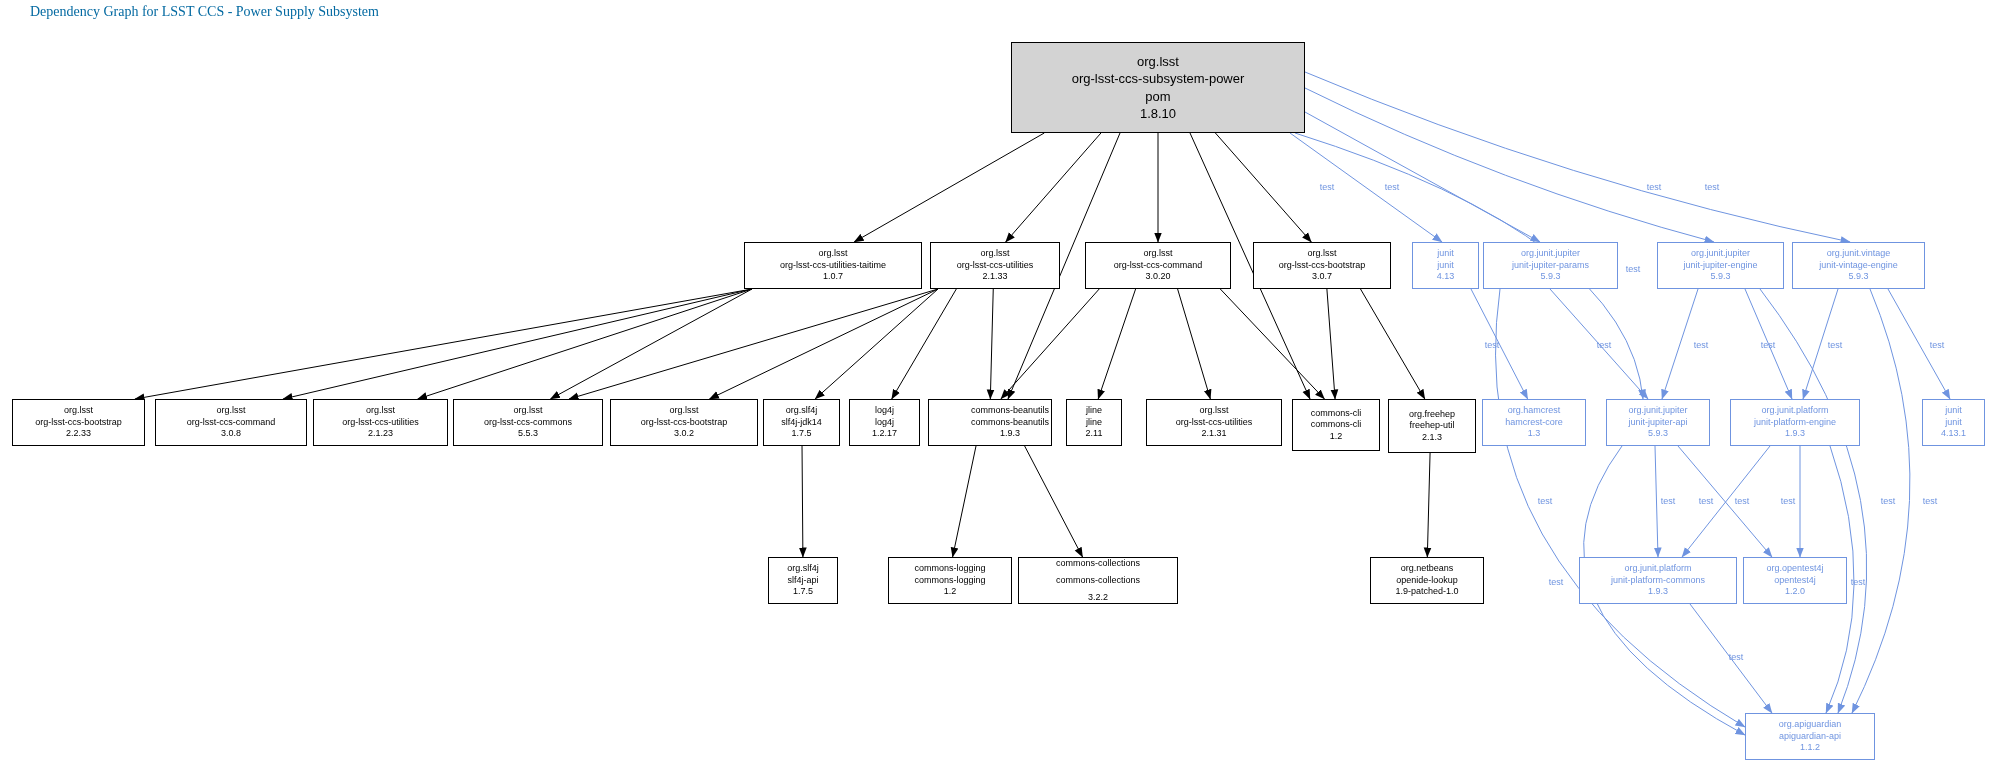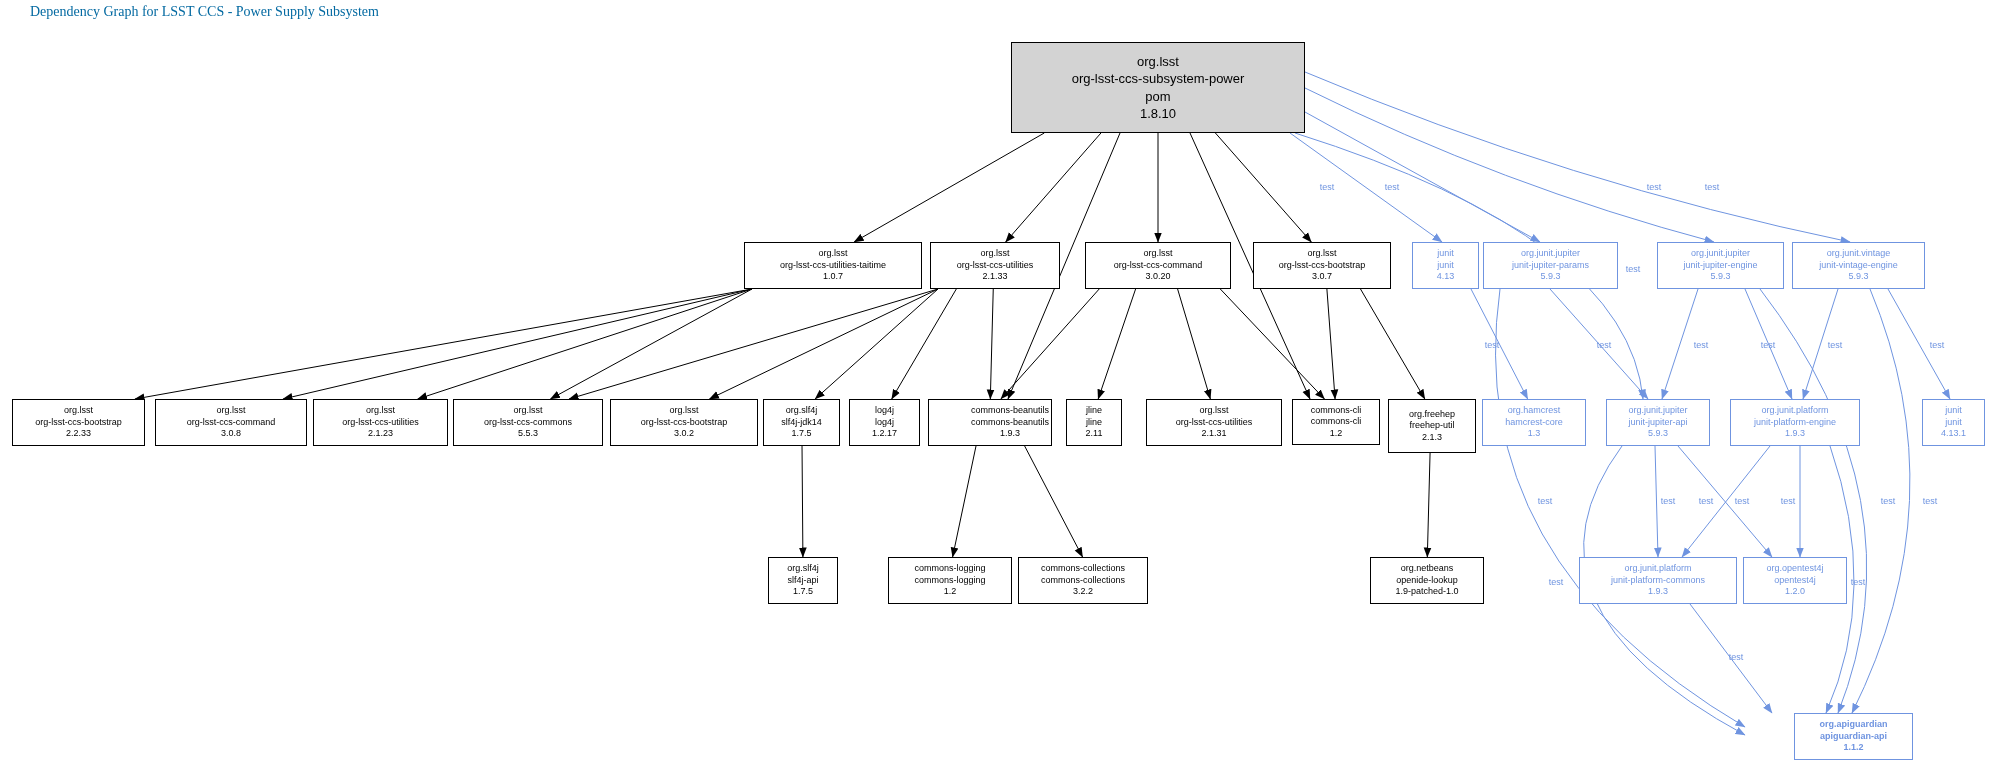--- a/index.html
+++ b/index.html
@@ -168,21 +168,21 @@
       <div class="node " style="left: 1066px; top: 399px; width: 56px; height: 47px;">
         <div>jline</div>
         <div>jline</div>
         <div>2.11</div>
       </div>
       <div class="node " style="left: 1146px; top: 399px; width: 136px; height: 47px;">
         <div>org.lsst</div>
         <div>org-lsst-ccs-utilities</div>
         <div>2.1.31</div>
       </div>
-      <div class="node " style="left: 1292px; top: 399px; width: 88px; height: 46px;">
+      <div class="node " style="left: 1292px; top: 399px; width: 88px; height: 52px;">
         <div>commons-cli</div>
         <div>commons-cli</div>
         <div>1.2</div>
       </div>
       <div class="node " style="left: 1388px; top: 399px; width: 88px; height: 54px;">
         <div>org.freehep</div>
         <div>freehep-util</div>
         <div>2.1.3</div>
       </div>
       <div class="node test" style="left: 1482px; top: 399px; width: 104px; height: 47px;">
@@ -208,41 +208,41 @@
       <div class="node " style="left: 768px; top: 557px; width: 70px; height: 47px;">
         <div>org.slf4j</div>
         <div>slf4j-api</div>
         <div>1.7.5</div>
       </div>
       <div class="node " style="left: 888px; top: 557px; width: 124px; height: 47px;">
         <div>commons-logging</div>
         <div>commons-logging</div>
         <div>1.2</div>
       </div>
-      <div class="node " style="left: 1018px; top: 557px; width: 130px; height: 47px;">
+      <div class="node " style="left: 1018px; top: 557px; width: 160px; height: 47px; justify-content: space-between;">
         <div>commons-collections</div>
         <div>commons-collections</div>
         <div>3.2.2</div>
       </div>
       <div class="node " style="left: 1370px; top: 557px; width: 114px; height: 47px;">
         <div>org.netbeans</div>
         <div>openide-lookup</div>
         <div>1.9-patched-1.0</div>
       </div>
       <div class="node test" style="left: 1579px; top: 557px; width: 158px; height: 47px;">
         <div>org.junit.platform</div>
         <div>junit-platform-commons</div>
         <div>1.9.3</div>
       </div>
       <div class="node test" style="left: 1743px; top: 557px; width: 104px; height: 47px; align-items: center;">
         <div>org.opentest4j</div>
         <div>opentest4j</div>
         <div>1.2.0</div>
       </div>
-      <div class="node test" style="left: 1794px; top: 713px; width: 119px; height: 47px; font-weight: bold;">
+      <div class="node test" style="left: 1745px; top: 713px; width: 130px; height: 47px;">
         <div>org.apiguardian</div>
         <div>apiguardian-api</div>
         <div>1.1.2</div>
       </div>
     </div>
   <div id="edge-labels">
       <span class="edge-label" style="left: 1327px; top: 187px;">test</span>
       <span class="edge-label" style="left: 1392px; top: 187px;">test</span>
       <span class="edge-label" style="left: 1654px; top: 187px;">test</span>
       <span class="edge-label" style="left: 1712px; top: 187px;">test</span>

